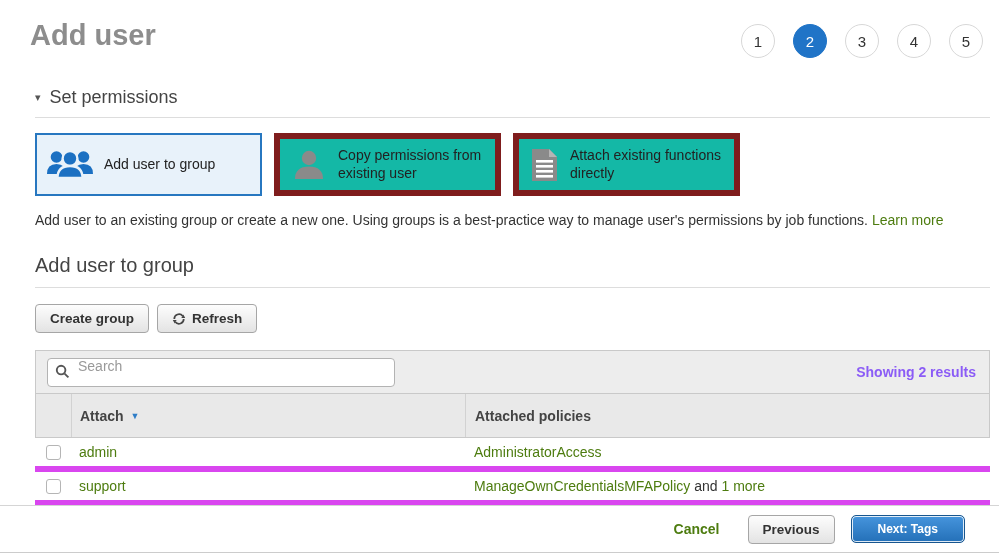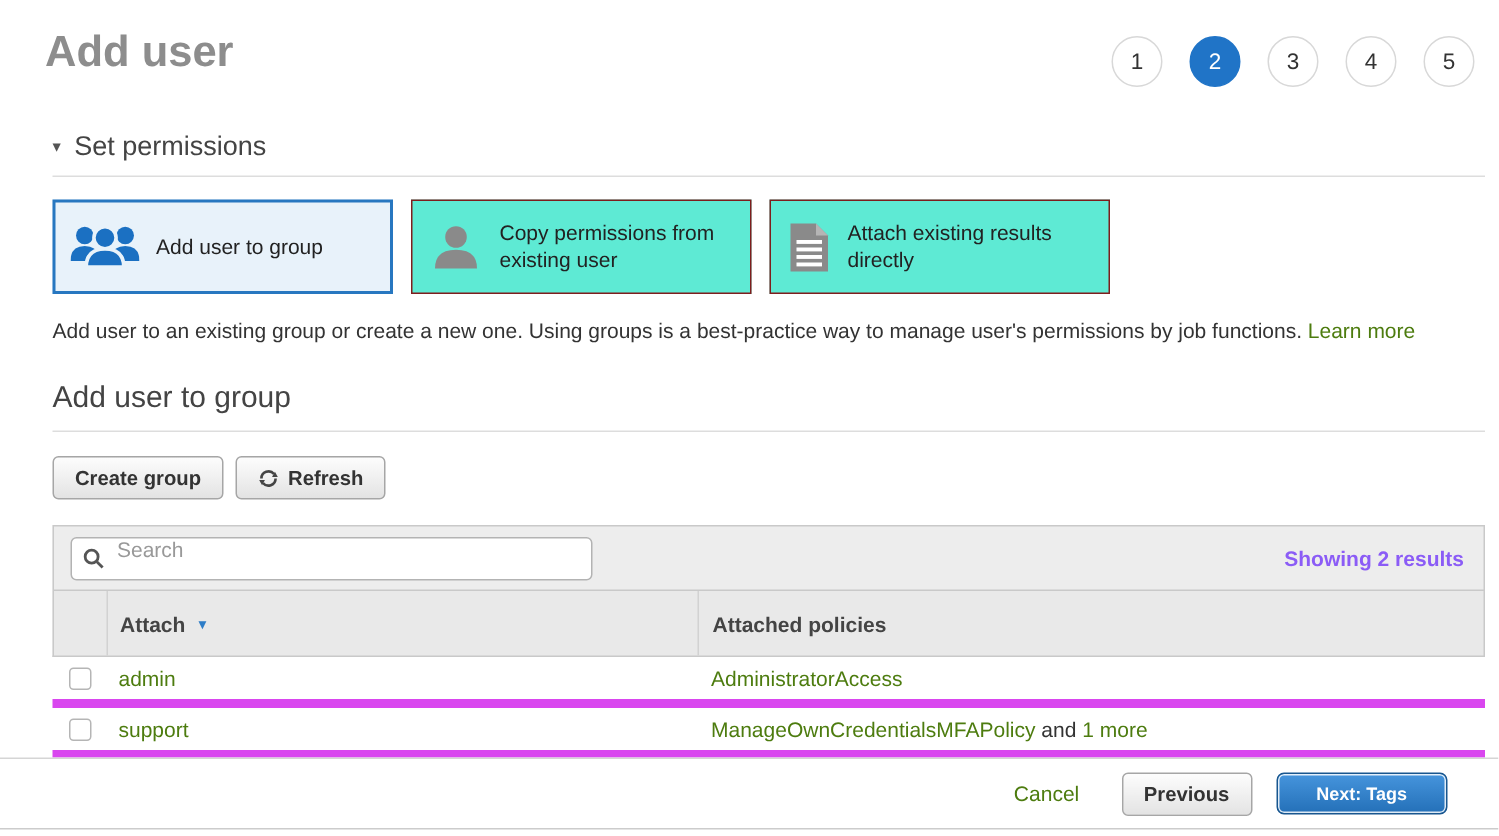--- a/index.html
+++ b/index.html
@@ -29,21 +29,21 @@
   .main { padding: 0 9px 0 35px; }
   .section-header {
     margin-top: 29px; display: flex; align-items: center; gap: 9px;
     font-size: 18px; color: #444; padding-bottom: 9px; border-bottom: 1px solid #ddd;
     cursor: pointer;
   }
   .collapse-arrow { font-size: 11px; color: #555; }
 
   .cards { display: flex; gap: 12px; margin-top: 15px; }
   .card {
-    width: 227px; height: 63px; border: 1px solid #7f1d1d; background: #5eead4;
+    width: 227px; height: 63px; border: 6px solid #7f1d1d; background: #14b8a6;
     display: flex; align-items: center; gap: 11px; padding: 0 11px; cursor: pointer;
   }
   .card.selected { border: 2px solid #2777c0; background: #e8f2fa; padding: 0 10px; }
   .card-label { font-size: 14px; color: #222; line-height: 1.25; }
 
   .description { margin-top: 16px; font-size: 14px; color: #333; }
 
   .group-title {
     margin-top: 26px; font-size: 20px; font-weight: normal; color: #444;
     padding-bottom: 10px; border-bottom: 1px solid #ddd;
@@ -93,21 +93,21 @@
   .cell-policies { flex: 1; padding-left: 9px; }
   .and-sep { color: #333; }
 
   
   .footer {
     position: absolute; left: 0; right: 0; bottom: 4px; height: 48px;
     background: #fff; border-top: 1px solid #d5d5d5; border-bottom: 1px solid #cccccc;
     display: flex; align-items: center; justify-content: flex-end; gap: 16px;
     padding-right: 34px;
   }
-  .cancel-link { font-weight: normal; font-size: 14px; margin-right: 12px; }
+  .cancel-link { font-weight: bold; font-size: 14px; margin-right: 12px; }
   .btn-primary {
     font-family: inherit; font-size: 12px; font-weight: bold; color: #fff;
     padding: 6px 26px; border: 1px solid #18568f; border-radius: 5px;
     background: linear-gradient(180deg, #4695dd, #2470b8);
     box-shadow: inset 0 0 0 1px rgba(255,255,255,0.85);
     cursor: pointer;
   }
   .icon { display: inline-flex; align-items: center; justify-content: center; }
 </style>
 </head>
@@ -164,21 +164,21 @@
           <path d="M2 1 h17 l8 8 v24 h-25 z" fill="#8a8a8a"></path>
           <path d="M19 1 l8 8 h-8 z" fill="#b5b5b5"></path>
           <g fill="#ffffff">
             <rect x="6" y="12" width="17" height="2.6"></rect>
             <rect x="6" y="17" width="17" height="2.6"></rect>
             <rect x="6" y="22" width="17" height="2.6"></rect>
             <rect x="6" y="27" width="17" height="2.6"></rect>
           </g>
         </svg>
       </span>
-      <span class="card-label">Attach existing results directly</span>
+      <span class="card-label">Attach existing functions directly</span>
     </div>
   </div>
 
   <div class="description">
     <span>Add user to an existing group or create a new one. Using groups is a best-practice way to manage user's permissions by job functions. </span><a>Learn more</a>
   </div>
 
   <h2 class="group-title">Add user to group</h2>
 
   <div class="actions">

